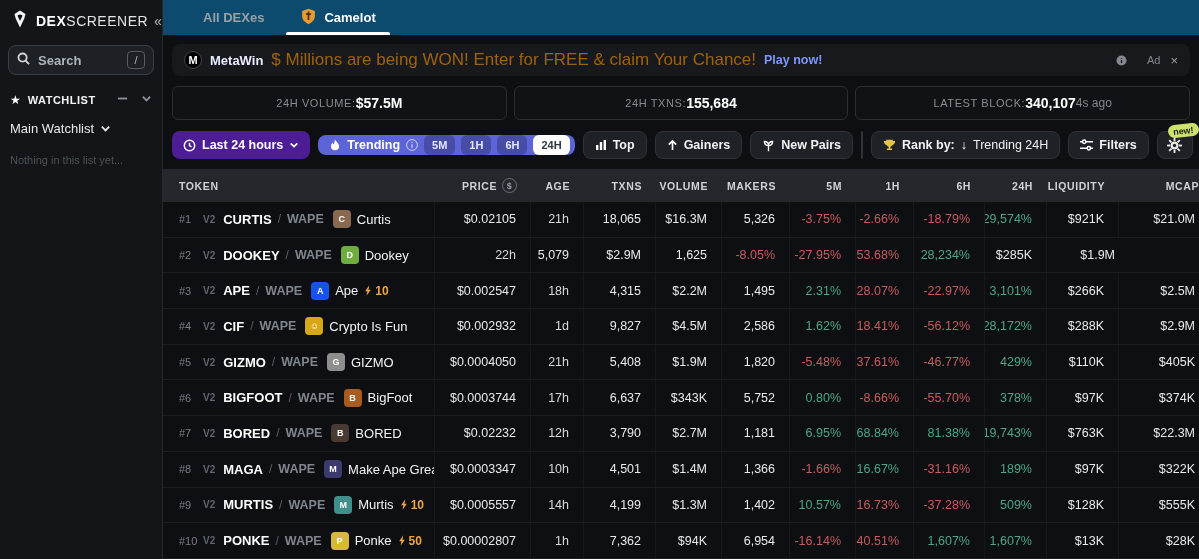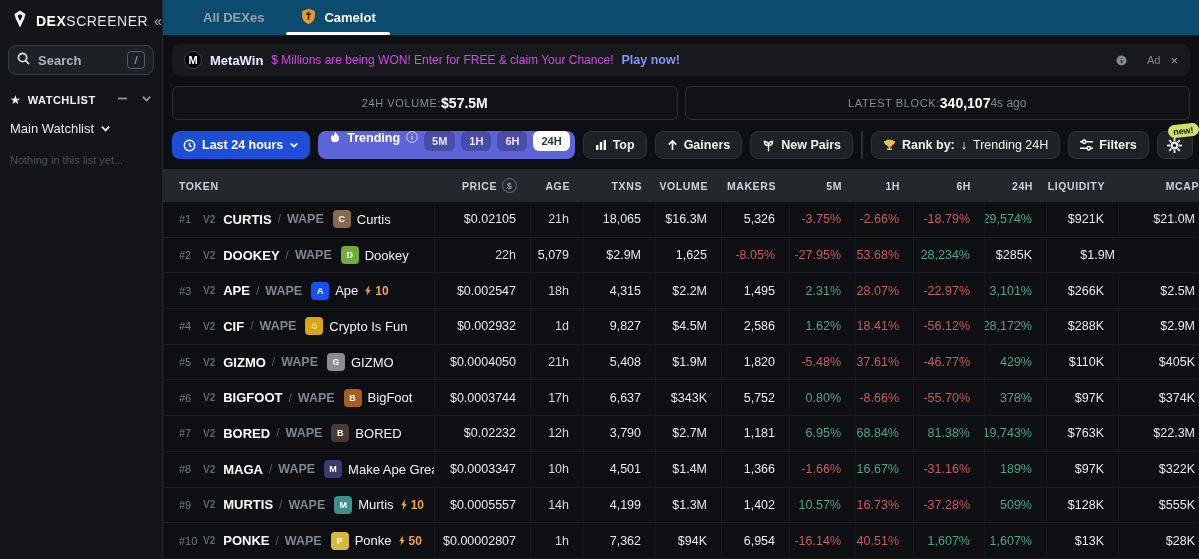--- a/index.html
+++ b/index.html
@@ -34,39 +34,39 @@
   .tab { display:flex; align-items:center; gap:7px; padding:0 18px; font-size:13px; font-weight:700;
     color:#9aa0a7; cursor:pointer; position:relative; }
   .tab.active { color:#fff; }
   .tab.active::after { content:""; position:absolute; left:4px; right:4px; bottom:0; height:3px; background:#fff; border-radius:2px 2px 0 0; }
 
   .banner { margin:8px 9px 0; height:32px; background:#17191d; border-radius:8px;
     display:flex; align-items:center; gap:8px; padding:0 12px; }
   .mw-logo { width:18px; height:18px; border-radius:50%; background:#000; border:1px solid #41464d;
     color:#fff; font-size:11px; font-weight:700; display:flex; align-items:center; justify-content:center; }
   .mw-brand { font-size:13px; font-weight:700; color:#e9edff; }
-  .mw-msg { font-size:12px; color:#d946ef; }
+  .mw-msg { font-size:17px; color:#a16207; }
   .mw-cta { font-size:12.5px; font-weight:700; color:#7d97ff; cursor:pointer; }
   .banner-right { margin-left:auto; display:flex; align-items:center; gap:10px; color:#83888f; font-size:11px; }
   .banner-right .ad { display:flex; align-items:center; gap:20px; }
   .banner-close { cursor:pointer; font-size:13px; color:#9aa0a7; }
 
   .stats { margin:10px 9px 0; display:flex; gap:7px; }
   .stat-box { flex:1; height:34px; border:1px solid #2b2f34; border-radius:6px;
     display:flex; align-items:center; justify-content:center; gap:0; background:#101215; }
   .stat-label { font-size:11px; letter-spacing:.6px; color:#878d94; font-weight:400; }
   .stat-value { font-size:14px; font-weight:700; color:#fff; }
   .stat-extra { font-size:12px; color:#80868d; }
 
   .toolbar { margin:11px 9px 0; display:flex; align-items:center; gap:8px; height:28px; }
   .btn { height:28px; display:flex; align-items:center; gap:6px; padding:0 11px; border-radius:8px;
     font-size:12.5px; font-weight:700; cursor:pointer; white-space:nowrap; }
-  .btn.purple { background:#1d4ed8; color:#fff; }
+  .btn.purple { background:#4c1d95; color:#fff; }
   .btn.dark { background:#1e2125; border:1px solid #30343a; color:#f0f2f4; }
-  .trend-group { height:28px; background:#5d64d8; border-radius:8px; display:flex; 
+  .trend-group { height:20px; background:#5d64d8; border-radius:8px; display:flex; align-items:center;
     gap:6px; padding:0 5px 0 11px; color:#fff; font-size:12.5px; font-weight:700; cursor:pointer; }
   .pill { height:20px; padding:0 8px; border-radius:6px; background:#474da6; color:#e6e8ff;
     font-size:11px; font-weight:700; display:flex; align-items:center; cursor:pointer; }
   .pill.sel { background:#fff; color:#2f3542; }
   .toggle-group { height:28px; display:flex; align-items:center; background:#1e2125; border:1px solid #30343a;
     border-radius:8px; overflow:hidden; }
   .toggle { display:flex; align-items:center; gap:4px; padding:0 10px; height:100%; cursor:pointer; }
   .rankby { margin-left:auto; }
   .gear-btn { position:relative; width:36px; justify-content:center; }
   .new-badge { position:absolute; top:-8px; right:-7px; background:#cde26b; color:#1b1d10;
@@ -188,20 +188,24 @@
         <span class="banner-close">×</span>
       </span>
     </div>
 
     <div class="stats">
       <div class="stat-box">
         <span class="stat-label">24H VOLUME:</span>
         <span class="stat-value">$57.5M</span>
       </div>
       <div class="stat-box">
+        <span class="stat-label">24H TXNS:</span>
+        <span class="stat-value">155,684</span>
+      </div>
+      <div class="stat-box">
         <span class="stat-label">LATEST BLOCK:</span>
         <span class="stat-value">340,107</span>
         <span class="stat-extra">4s ago</span>
       </div>
     </div>
 
     <div class="toolbar">
       <div class="btn purple">
         <svg width="13" height="13" viewBox="0 0 14 14" fill="none" stroke="#fff" stroke-width="1.6">
             <circle cx="7" cy="7" r="5.6"></circle>

